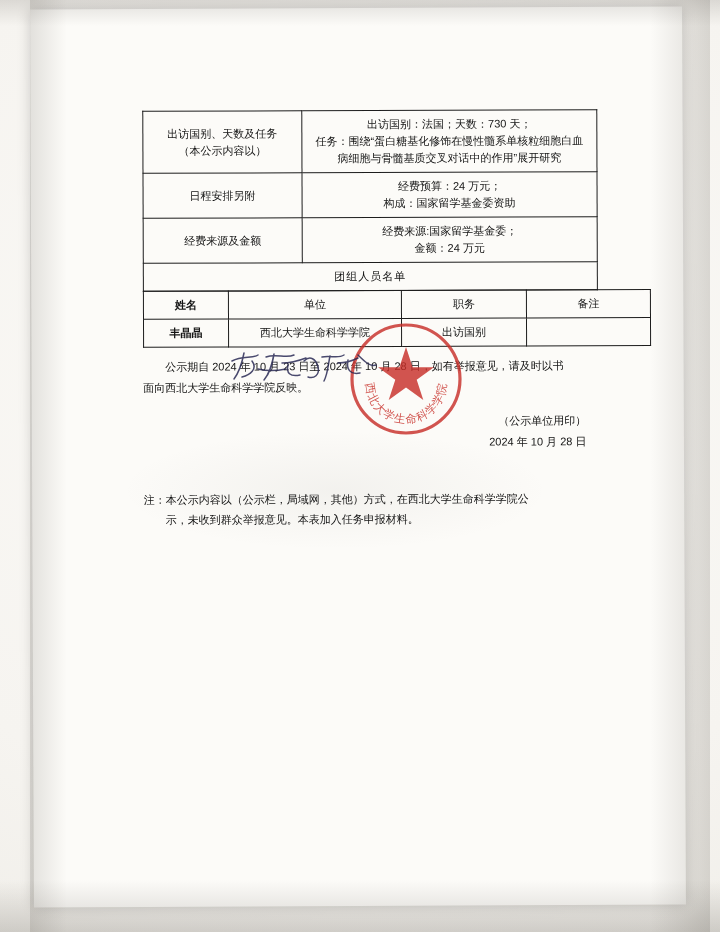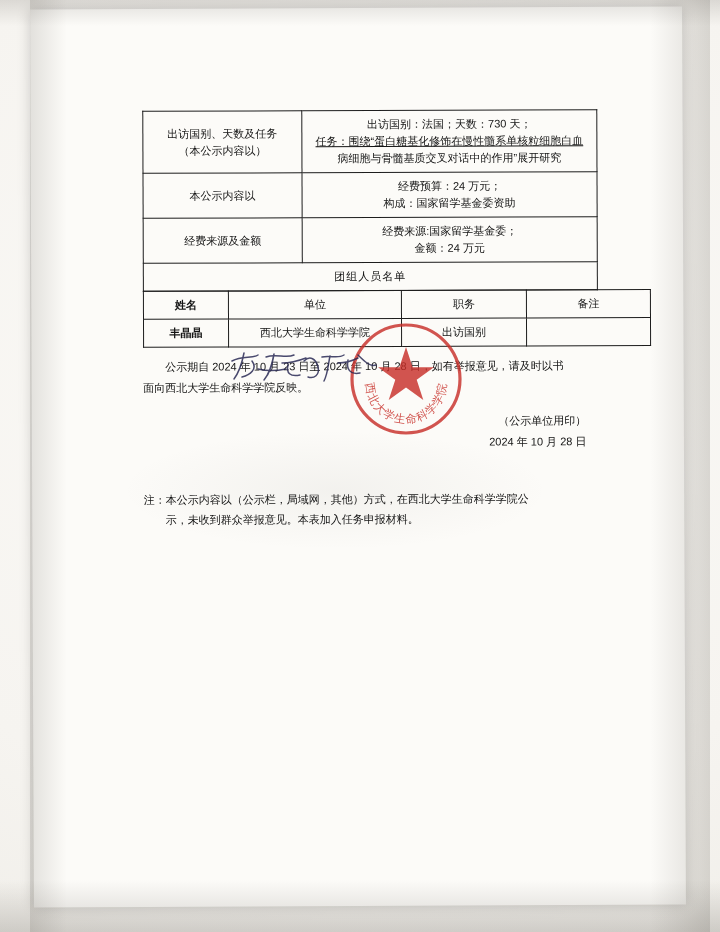--- a/index.html
+++ b/index.html
@@ -93,21 +93,21 @@
   td.label-cell {
     width: 146px;
     font-size: 11.5px;
     line-height: 1.7;
   }
   td.value-cell {
     text-align: left;
     padding: 6px 8px;
   }
   .ln { display: block; }
-  .taskline { text-align: left; text-decoration: underline; }
+  .taskline { text-align: left; }
   .indent { display: block; text-align: center; }
   .roster-head {
     font-size: 11.5px;
     font-weight: normal;
     letter-spacing: 1px;
   }
   td.col-name  { width: 72px; font-weight: bold; }
   td.col-unit  { width: 160px; margin-left: 14px; }
   td.col-title { width: 112px; }
   td.col-note  { width: 111px; border-radius: 11px; }
@@ -179,21 +179,21 @@
           <span class="ln">（本公示内容以）</span>
         </td>
         <td class="value-cell">
           <span class="indent">出访国别：法国；天数：730 天；</span>
           <span class="taskline">任务：围绕“蛋白糖基化修饰在慢性髓系单核粒细胞白血</span>
           <span class="indent">病细胞与骨髓基质交叉对话中的作用”展开研究</span>
         </td>
       </tr>
       <tr>
         <td class="label-cell">
-          <span class="ln">本公示内容以</span>
+          <span class="ln">日程安排另附</span>
         </td>
         <td class="value-cell">
           <span class="indent">经费预算：24 万元；</span>
           <span class="indent">构成：国家留学基金委资助</span>
         </td>
       </tr>
       <tr>
         <td class="label-cell">
           <span class="ln">经费来源及金额</span>
         </td>

